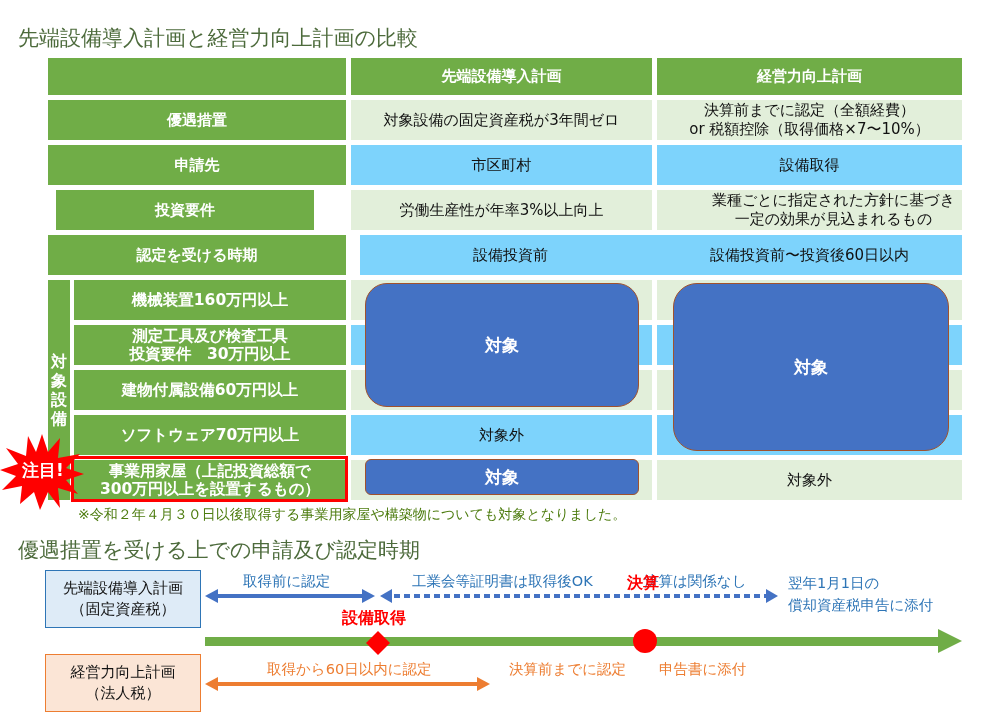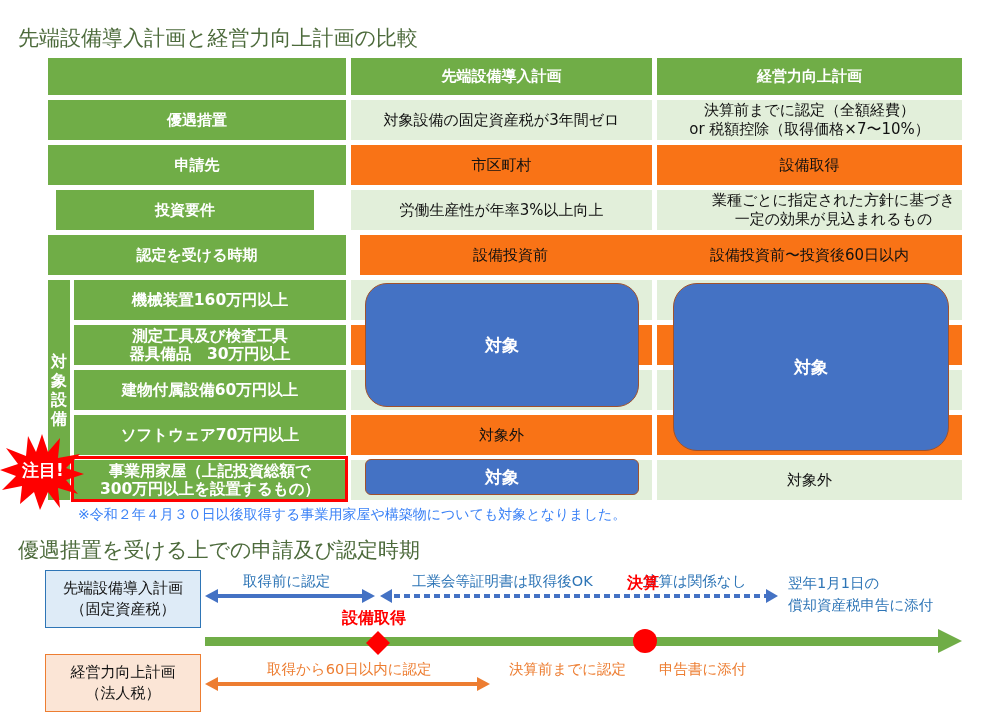--- a/index.html
+++ b/index.html
@@ -5,30 +5,30 @@
   html, body { margin: 0; padding: 0; background: #ffffff; }
   body { width: 1004px; height: 718px; position: relative; overflow: hidden;
          font-family: "DejaVu Sans", "Liberation Sans", sans-serif; }
   .abs { position: absolute; box-sizing: border-box; }
   .title { color: #4d6b3c; font-family: "DejaVu Serif", "Liberation Serif", serif;
            font-size: 21px; white-space: nowrap; }
   .cell { display: flex; align-items: center; justify-content: center; text-align: center;
           font-size: 15px; line-height: 19px; }
   .hdr { background: #70ad47; color: #ffffff; font-weight: bold; }
   .lt { background: #e2efda; color: #111; }
-  .dk { background: #f97316; color: #111; }
+  .dk { background: #7dd3fc; color: #111; }
   .vlabel { background: #70ad47; color: #fff; font-weight: bold; font-size: 16px;
             display: flex; flex-direction: column; align-items: center; justify-content: center;
             line-height: 19px; }
   .vlabel span { display: block; }
   .blue-block { background: #4472c4; border: 1.5px solid #a0522d; color: #fff;
                 display: flex; align-items: center; justify-content: center;
                 font-size: 17px; font-weight: bold; }
   .red-outline { border: 3px solid #ff0000; }
-  .note { font-size: 14px; color: #3b82f6; white-space: nowrap; }
+  .note { font-size: 14px; color: #4d7c0f; white-space: nowrap; }
   .tlbox { display: flex; align-items: center; justify-content: center; text-align: center;
            font-size: 15px; line-height: 21px; color: #111; }
   .lbl { font-size: 14.5px; white-space: nowrap; }
   .blue-t { color: #2e75b6; }
   .orange-t { color: #ed7d31; }
   .red-t { color: #ff0000; font-weight: bold; font-size: 16px; }
 </style>
 </head>
 <body>
 
@@ -63,21 +63,21 @@
 <div class="abs vlabel" style="left:48px; top:280px; width:22px; height:220px;">
   <span>対</span>
   <span>象</span>
   <span>設</span>
   <span>備</span>
 </div>
 
 <div class="abs cell hdr" style="left:74px; top:280px; width:272px; height:40px; font-size:15.5px;">機械装置160万円以上</div>
 <div class="abs cell hdr" style="left:74px; top:325px; width:272px; height:40px; flex-direction:column; font-size:15.5px; line-height:18px;">
   <span>測定工具及び検査工具</span>
-  <span>器具備品　30万円以上</span>
+  <span>投資要件　30万円以上</span>
 </div>
 <div class="abs cell hdr" style="left:74px; top:370px; width:272px; height:40px; font-size:15.5px;">建物付属設備60万円以上</div>
 <div class="abs cell hdr" style="left:74px; top:415px; width:272px; height:40px; font-size:15.5px;">ソフトウェア70万円以上</div>
 <div class="abs cell hdr" style="left:74px; top:460px; width:272px; height:40px; flex-direction:column; font-size:15.5px; line-height:18px;">
   <span>事業用家屋（上記投資総額で</span>
   <span>300万円以上を設置するもの）</span>
 </div>
 
 <div class="abs lt" style="left:351px; top:280px; width:301px; height:40px;"></div>
 <div class="abs dk" style="left:351px; top:325px; width:301px; height:40px;"></div>

